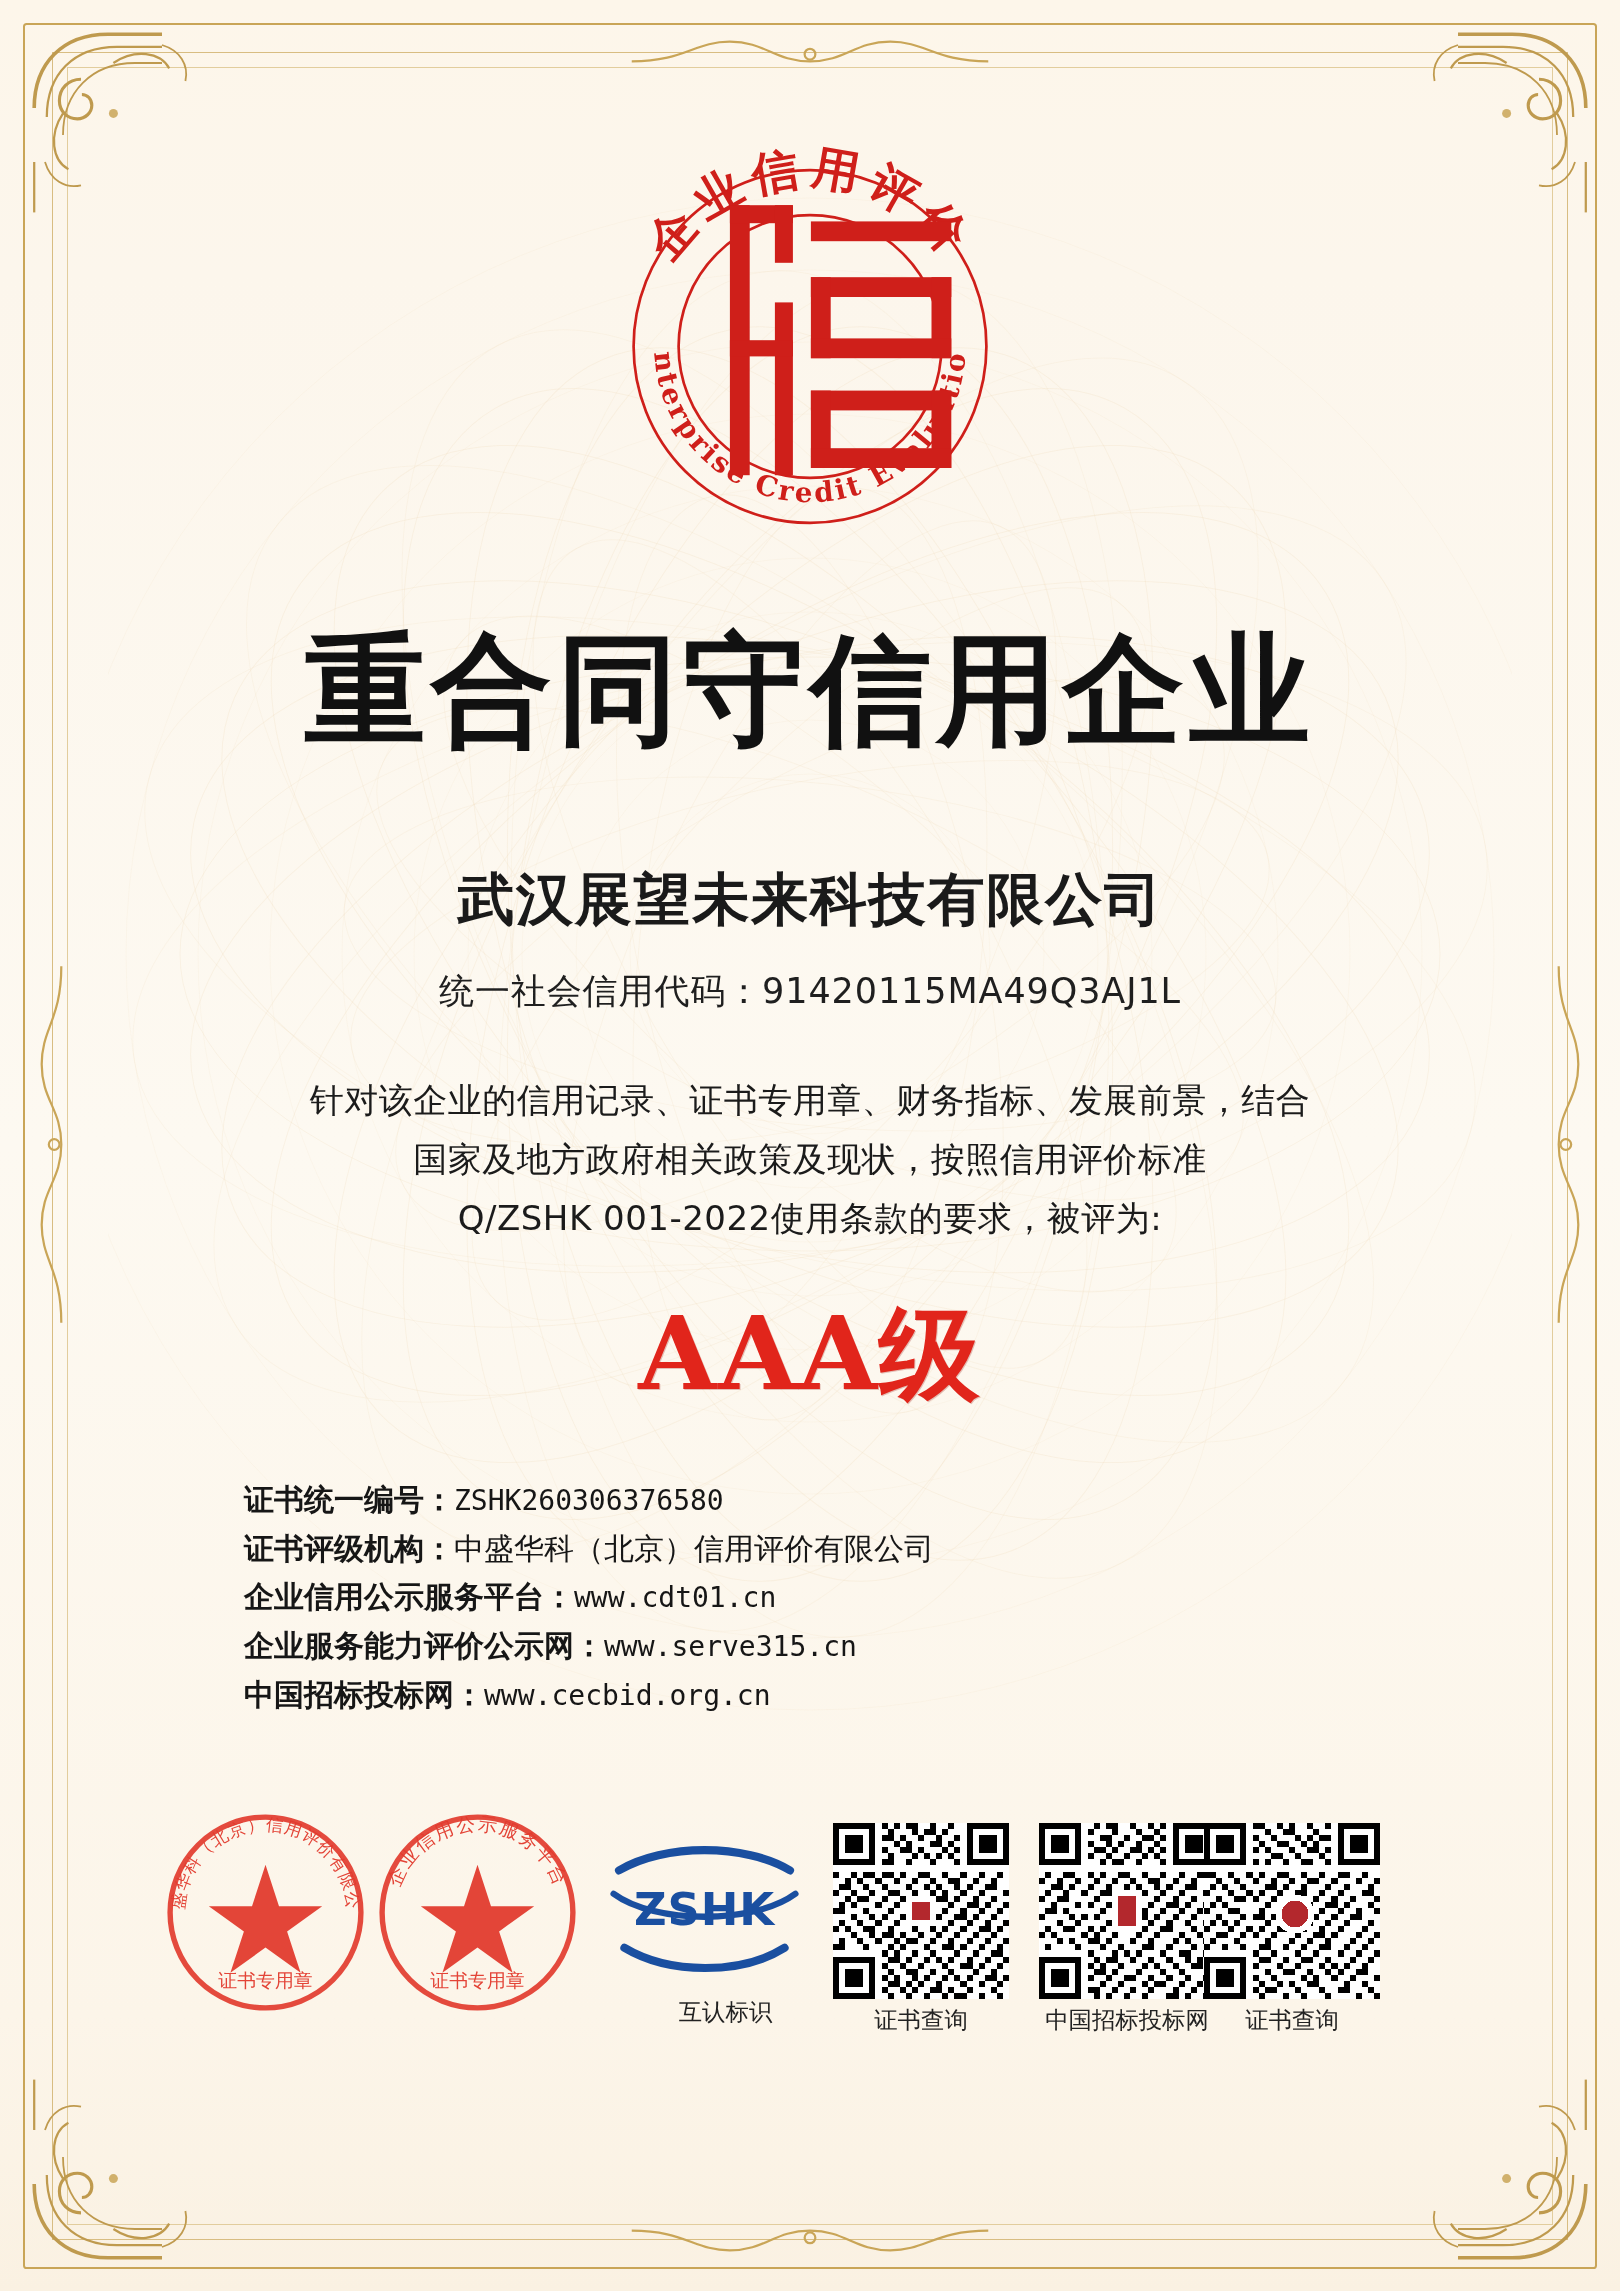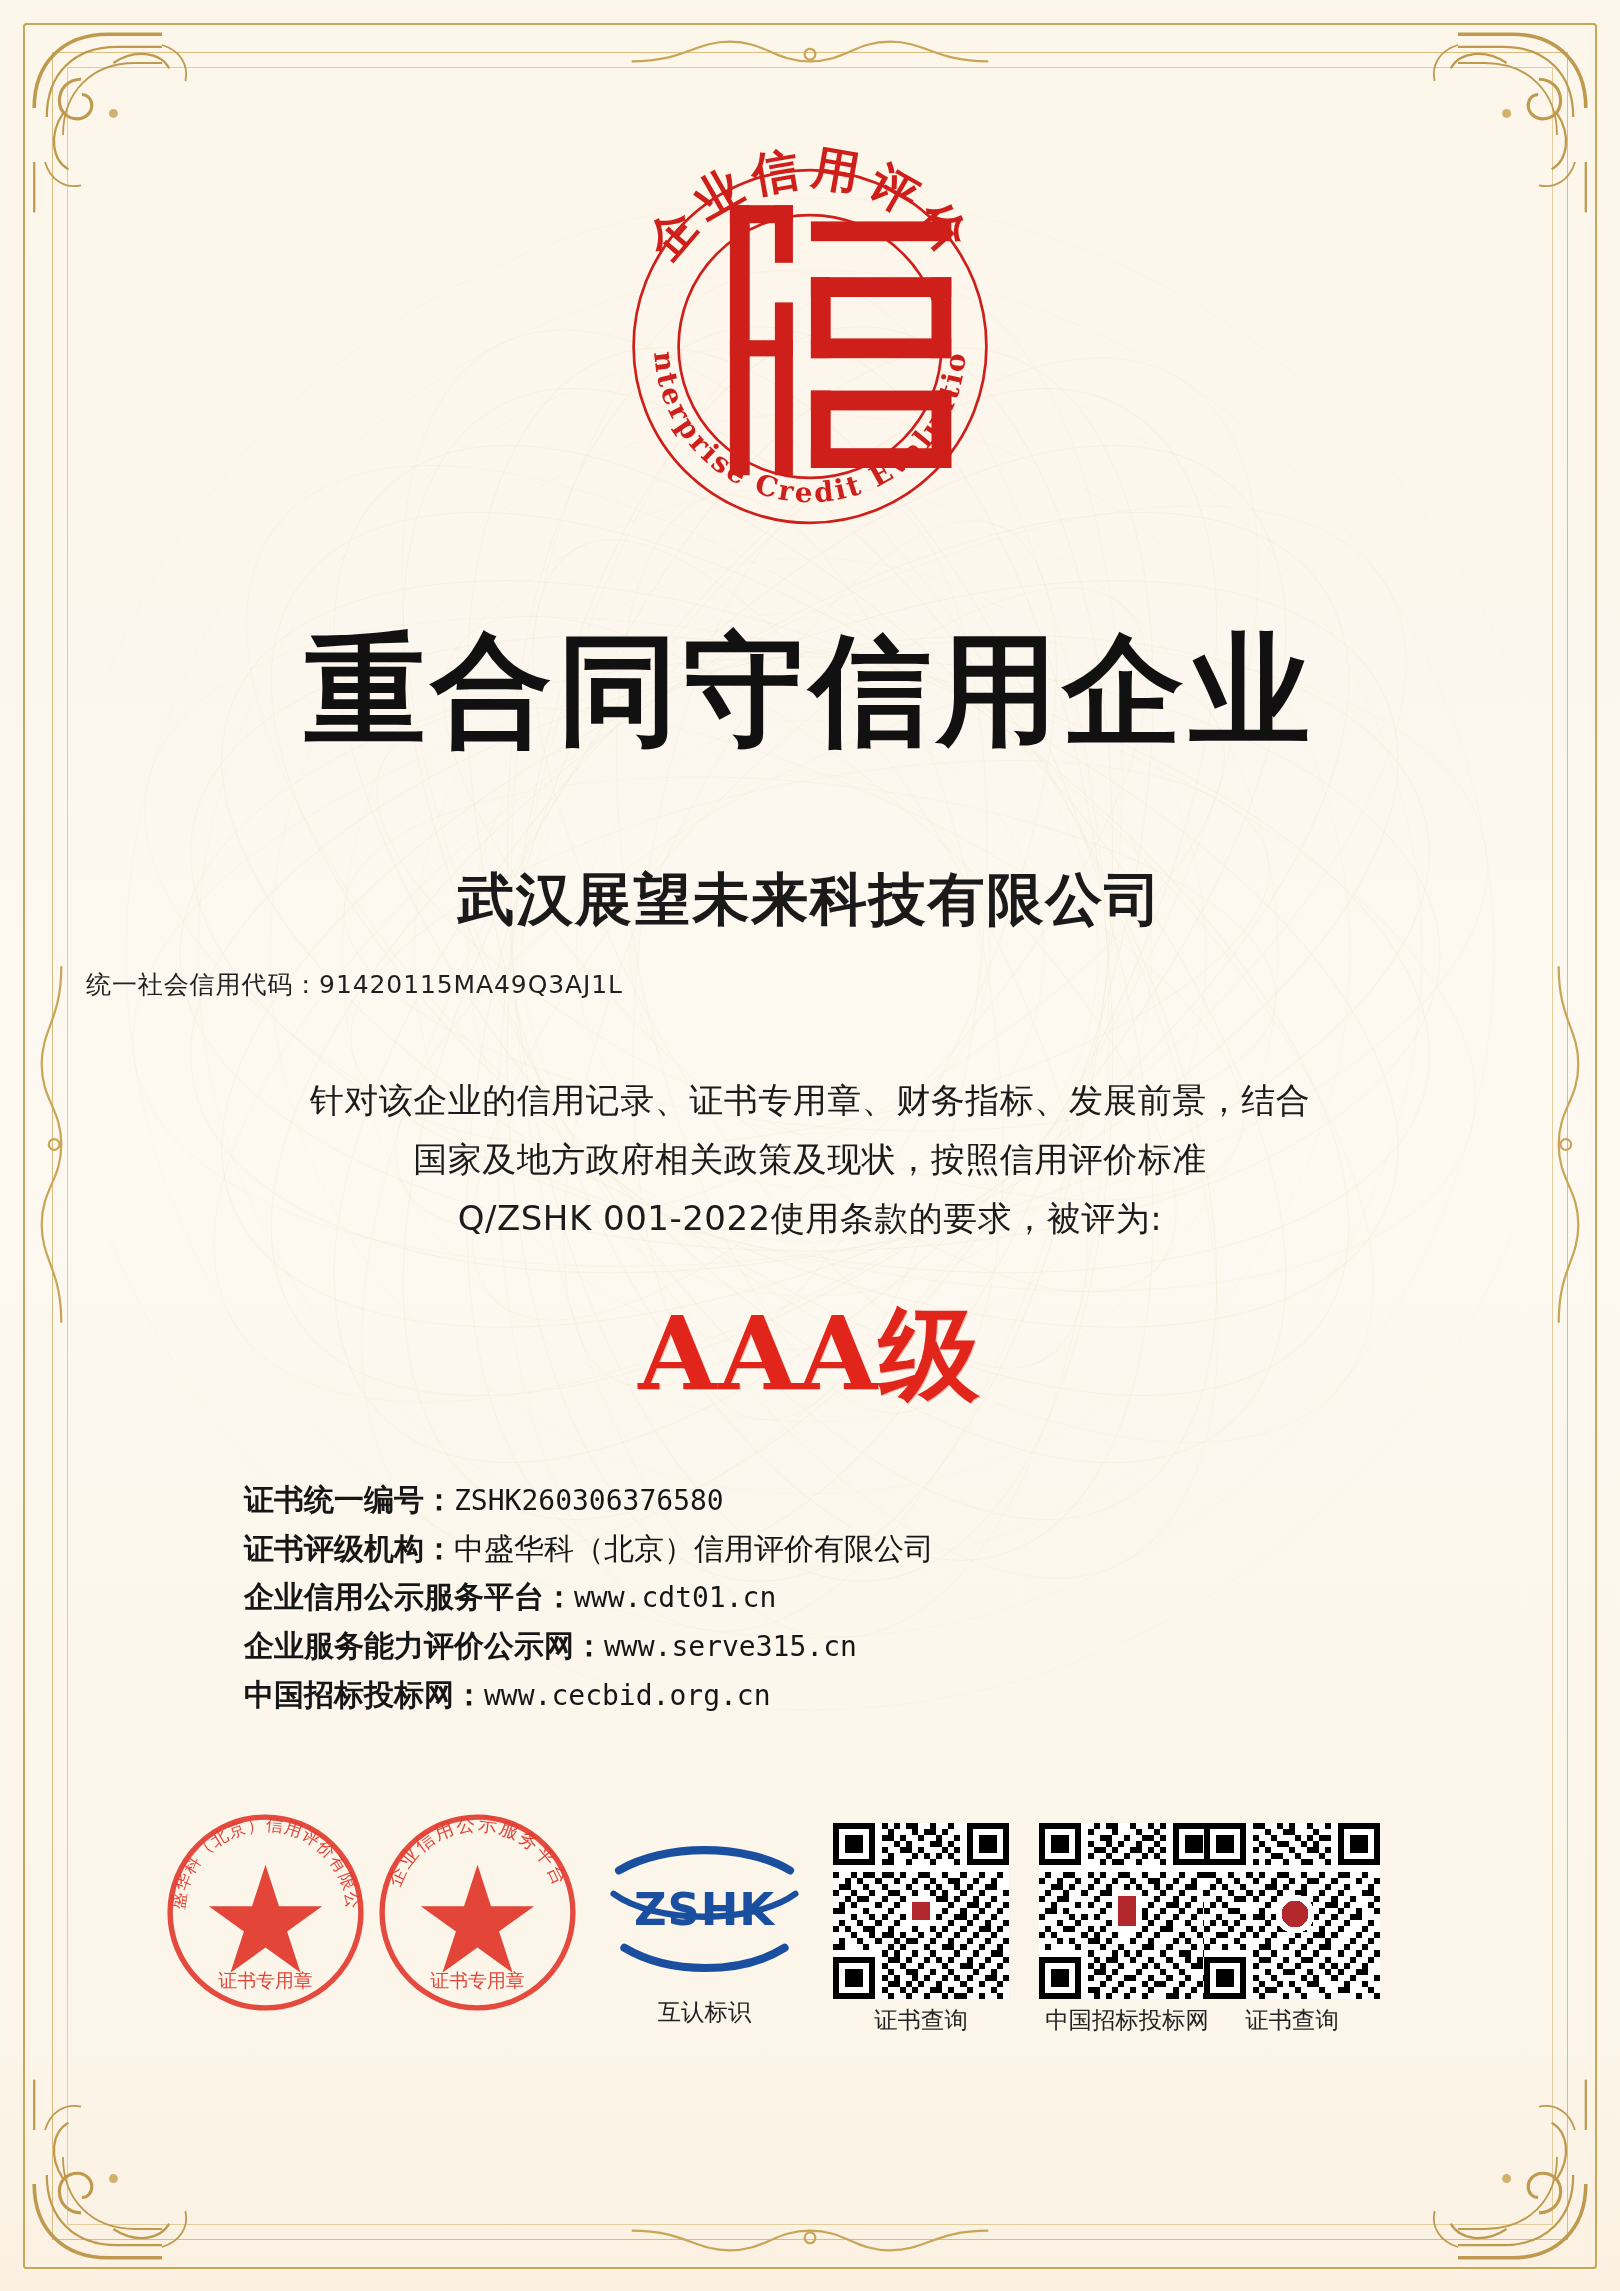--- a/index.html
+++ b/index.html
@@ -128,22 +128,23 @@
     letter-spacing: 1.8px;
     color: #1a1a1a;
     line-height: 1;
     white-space: nowrap;
   }
 
   .credit-code {
     position: absolute;
     left: 0; right: 0;
     top: 968px;
+    text-align: center;
     font-family: "DejaVu Sans", "Liberation Sans", sans-serif;
-    font-size: 25px;
+    font-size: 35px;
     color: #1f1f1f;
     letter-spacing: 0.9px;
     white-space: nowrap;
   }
 
   .body-text {
     position: absolute;
     left: 135px;
     right: 135px;
     top: 1071px;
@@ -218,21 +219,21 @@
 
   .zshk-logo {
     position: absolute;
     left: 515px;
     top: 38px;
     width: 207px;
     height: 144px;
   }
   .zshk-caption {
     position: absolute;
-    left: 515px;
+    left: 536px;
     top: 196px;
     width: 207px;
     text-align: center;
     font-family: "DejaVu Sans", "Liberation Sans", sans-serif;
     font-size: 23.4px;
     color: #222;
   }
 
   .qr-block { position: absolute; top: 23.4px; width: 176px; }
   .qr-1 { left: 747px; }

